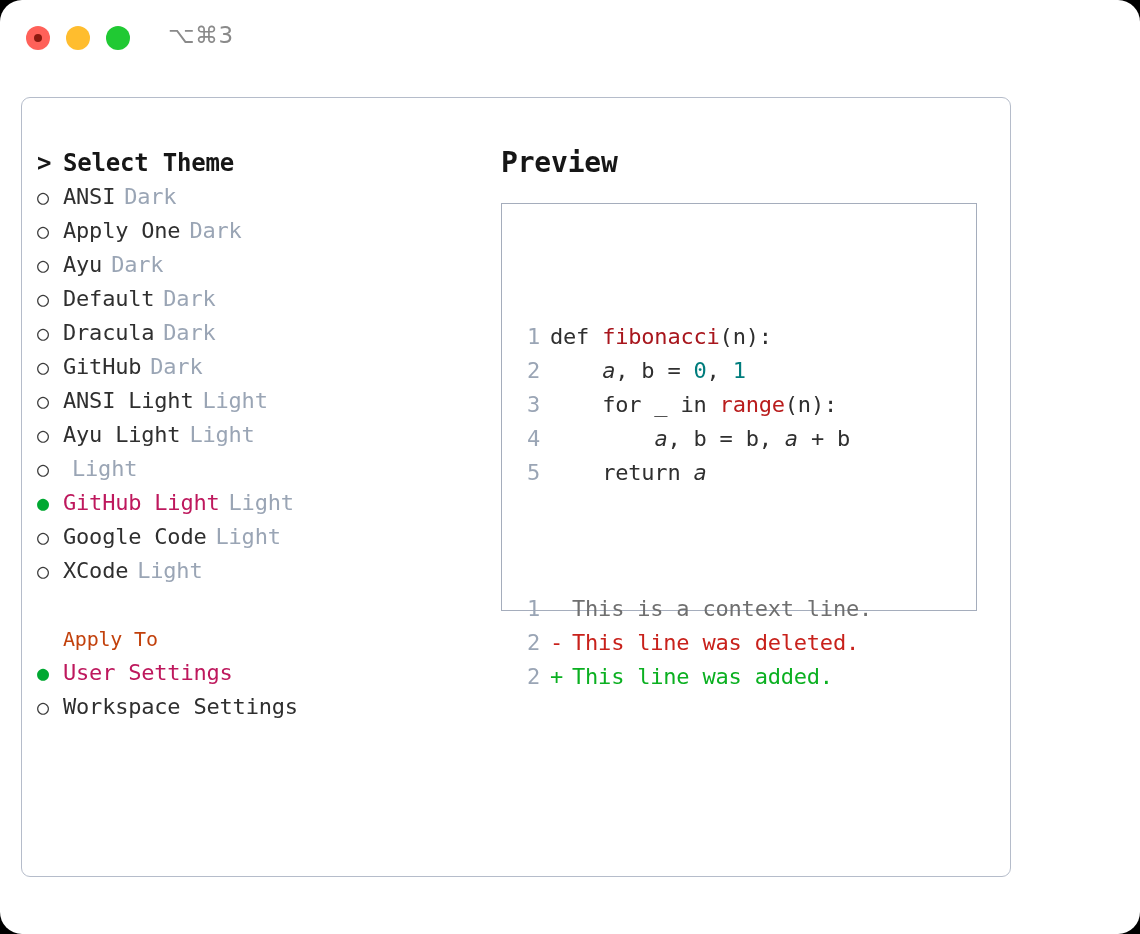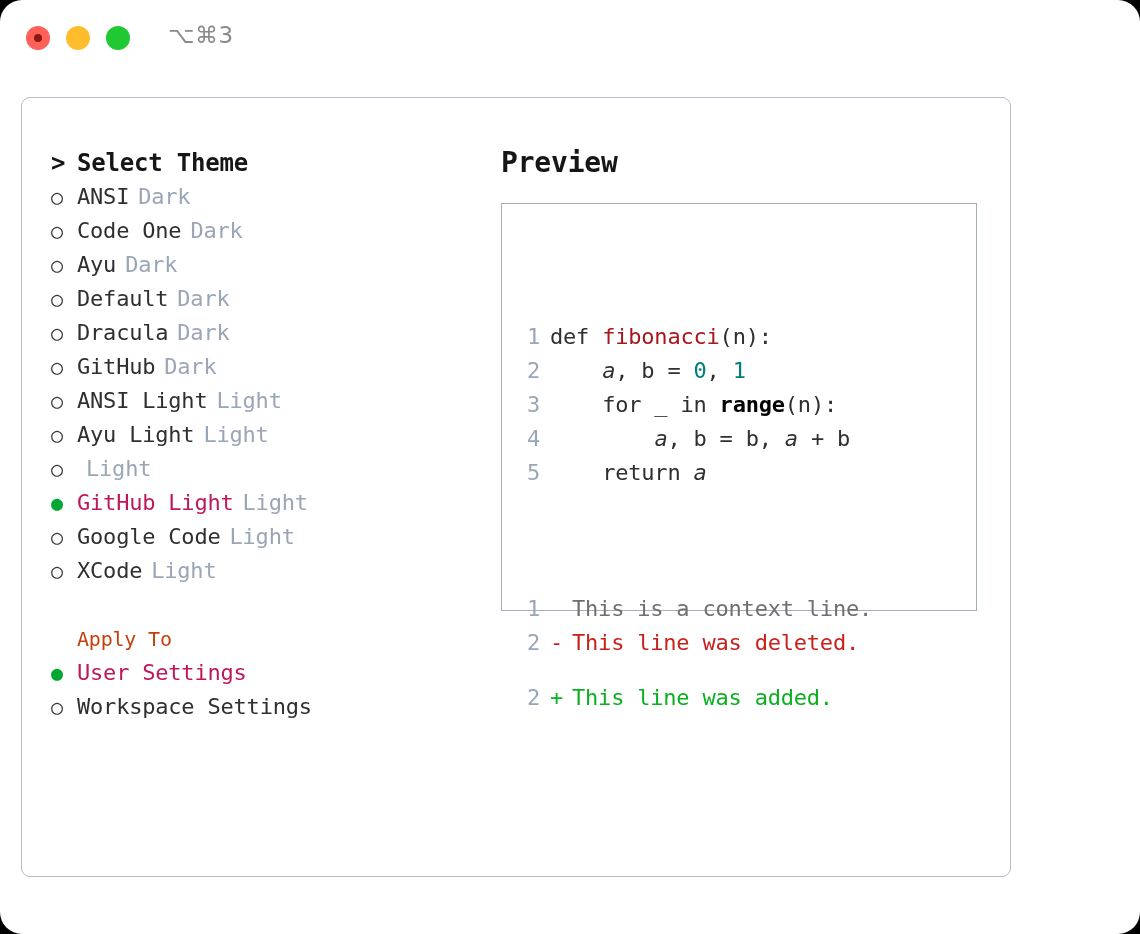--- a/index.html
+++ b/index.html
@@ -85,21 +85,21 @@
   .panel-inner {
     position: absolute;
     left: 0; top: 0;
     width: 100%;
     height: 100%;
   }
 
   
   .left-col {
     position: absolute;
-    left: 29px;
+    left: 15px;
     top: 48px;
     width: 460px;
   }
 
   .list-head {
     font-size: 24px;
     font-weight: bold;
     color: #161616;
     line-height: 34px;
     white-space: nowrap;
@@ -192,28 +192,28 @@
     width: 28px;
     text-align: right;
     color: #9aa5b5;
     flex: 0 0 28px;
   }
   .src { margin-left: 10px; color: #2f2f2f; white-space: pre; }
 
   .tok-def   { color: #2f2f2f; }
   .tok-fn    { color: #a8161d; }
   .tok-num   { color: #007d7d; }
-  .tok-call  { color: #000000; font-weight: bold; }
+  .tok-call  { color: #b91c1c; }
   .tok-var   { color: #2f2f2f; font-style: italic; }
   .tok-plain { color: #2f2f2f; }
 
   .diff { margin-top: 34px; }
   .diff-ctx { color: #6f6f6f; }
   .diff-del { color: #c8211b; }
-  .diff-add { color: #0bb021; margin-top: 21px; }
+  .diff-add { color: #0bb021; }
   .diff-mark { display: inline-block; width: 22px; }
 </style>
 </head>
 <body>
 
 <div class="window">
 
   <div class="titlebar">
     <div class="lights">
       <span class="light red"></span>
@@ -231,21 +231,21 @@
           <span class="caret">&gt;</span><span>Select Theme</span>
         </div>
         <div id="theme-list">
             <div class="opt">
               <span class="bullet">○</span>
               <span class="opt-name">ANSI</span>
               <span class="opt-tag">Dark</span>
             </div>
             <div class="opt">
               <span class="bullet">○</span>
-              <span class="opt-name">Code One</span>
+              <span class="opt-name">Apply One</span>
               <span class="opt-tag">Dark</span>
             </div>
             <div class="opt">
               <span class="bullet">○</span>
               <span class="opt-name">Ayu</span>
               <span class="opt-tag">Dark</span>
             </div>
             <div class="opt">
               <span class="bullet">○</span>
               <span class="opt-name">Default</span>

